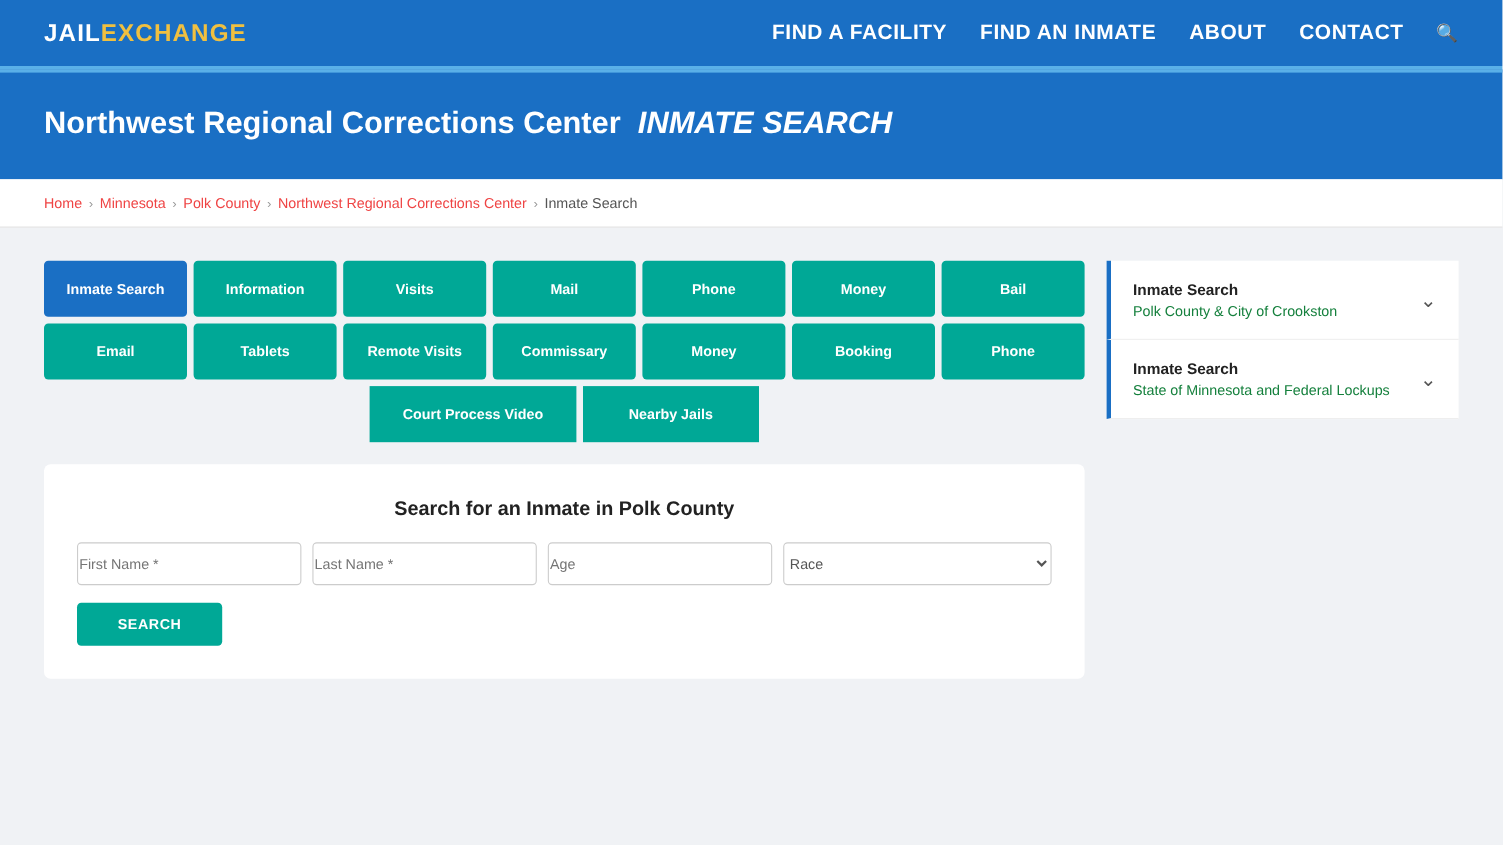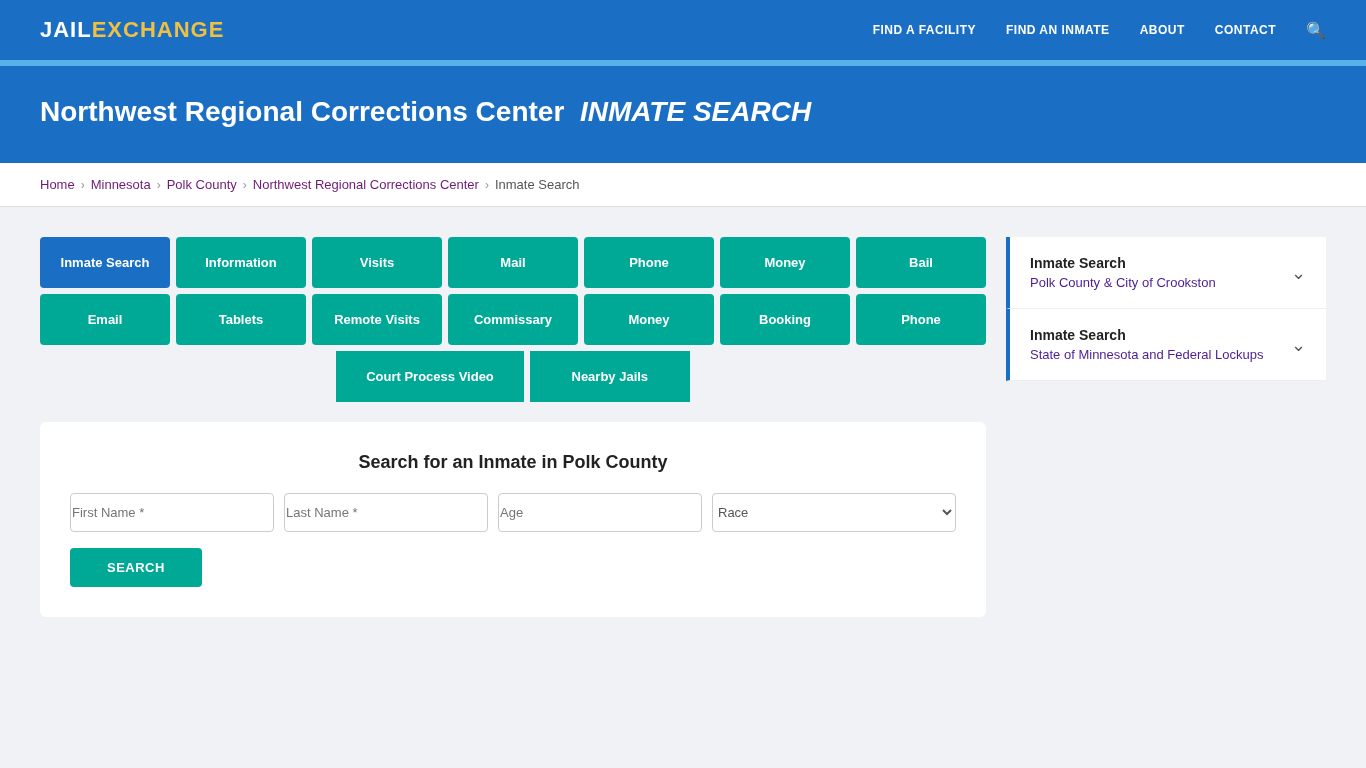--- a/index.html
+++ b/index.html
@@ -24,21 +24,21 @@
     }
     .logo-jail { color: white; }
     .logo-exchange { color: #f0c040; }
     .nav {
       display: flex;
       align-items: center;
       gap: 30px;
     }
     .nav-item {
       color: white;
-      font-size: 12px;
+      font-size: 19px;
       font-weight: 700;
       letter-spacing: 0.5px;
       cursor: pointer;
       text-transform: uppercase;
     }
     .nav-search {
       color: white;
       font-size: 16px;
       cursor: pointer;
     }
@@ -64,21 +64,21 @@
     .breadcrumb-bar {
       background: white;
       padding: 14px 40px;
       border-bottom: 1px solid #ddd;
       display: flex;
       align-items: center;
       gap: 6px;
       flex-wrap: wrap;
     }
     .breadcrumb-item {
-      color: #701a75;
+      color: #ef4444;
       font-size: 13px;
       cursor: pointer;
     }
     .breadcrumb-separator {
       color: #999;
       font-size: 12px;
     }
     .breadcrumb-item.active {
       color: #555;
       cursor: default;
@@ -205,21 +205,21 @@
     }
     .sidebar-card-content {}
     .sidebar-card-title {
       font-size: 14px;
       font-weight: 700;
       color: #222;
       margin-bottom: 4px;
     }
     .sidebar-card-subtitle {
       font-size: 13px;
-      color: #4c1d95;
+      color: #15803d;
     }
     .sidebar-chevron {
       color: #555;
       font-size: 18px;
       cursor: pointer;
     }
 
     .header-bottom-border {
       height: 3px;
       background: #5ab0e8;

